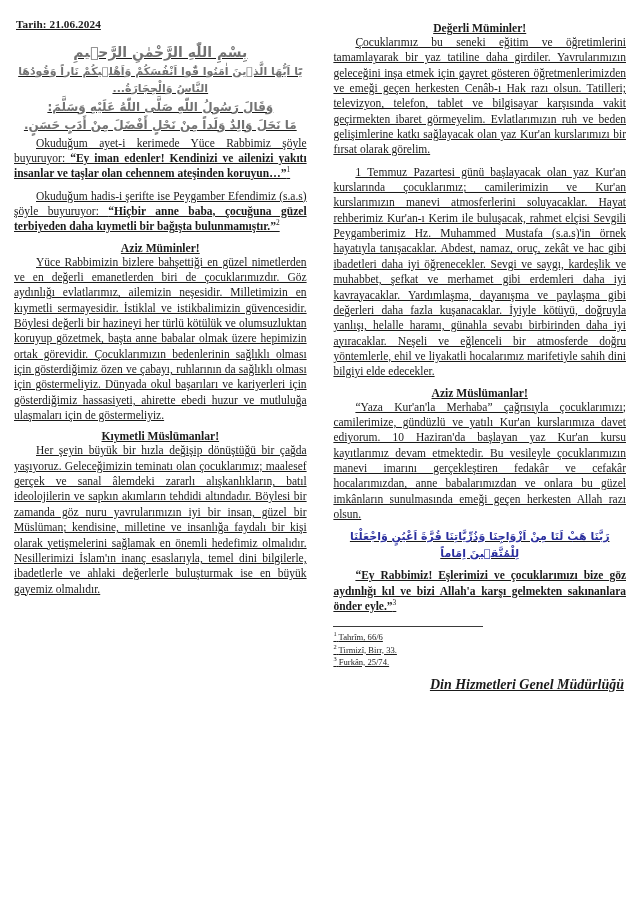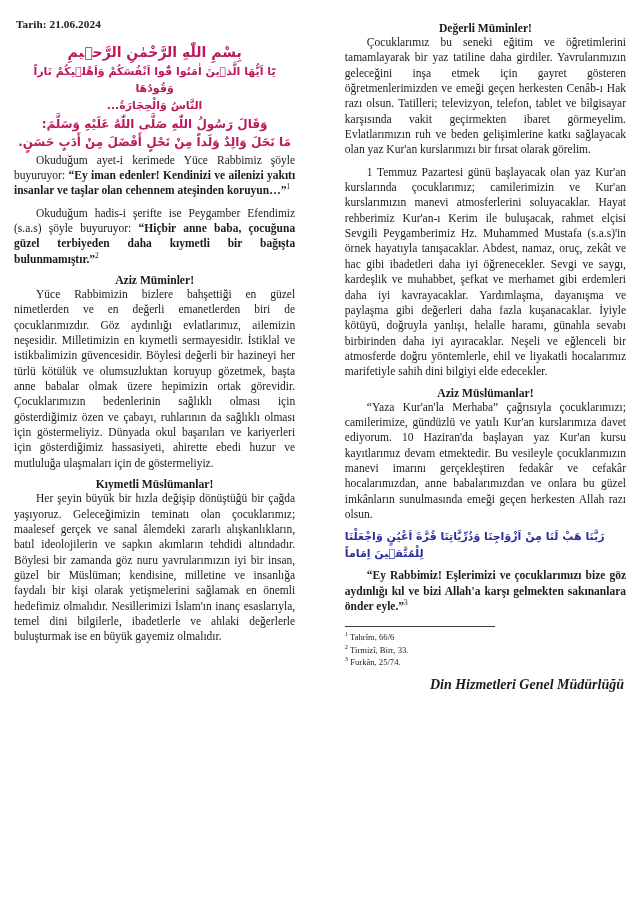--- a/index.html
+++ b/index.html
@@ -16,40 +16,41 @@
   }
   .page {
     position: relative;
     width: 640px;
     height: 905px;
     box-sizing: border-box;
     padding: 18px 14px 6px 14px;
   }
   .columns {
     display: flex;
-    gap: 12px;
+    gap: 0;
     height: 100%;
+    text-decoration: underline;
   }
   .col {
     width: 306px;
     box-sizing: border-box;
   }
   .col-left { padding-right: 0; }
   .col-gap { width: 28px; }
   .col-right { padding-left: 0; }
 
   .date-line {
     font-weight: bold;
     font-size: 11.2px;
     letter-spacing: 0.1px;
     margin: 0 0 14px 2px;
   }
 
   .arabic-block {
-    color: #be185d;
+    color: #737373;
     text-align: center;
     direction: rtl;
     font-family: "DejaVu Sans", sans-serif;
     margin-bottom: 2px;
   }
   .basmala {
     font-size: 14px;
     line-height: 1.25;
     letter-spacing: -0.5px;
     margin-bottom: 1px;
@@ -102,21 +103,21 @@
     text-indent: 22px;
     hyphens: none;
   }
   p.body + p.body { margin-top: 7px; }
   p.body.tight { margin-top: 0; }
   b.q { font-weight: bold; }
   sup { font-size: 7.4px; vertical-align: super; line-height: 0; }
 
   .dua-arabic {
     color: #2b2f9e;
-    text-align: left;
+    text-align: center;
     direction: rtl;
     font-family: "DejaVu Sans", sans-serif;
     font-size: 11px;
     font-weight: 600;
     line-height: 1.5;
     margin: 7px 0 6px 0;
   }
 
   .footnote-rule {
     border: none;

